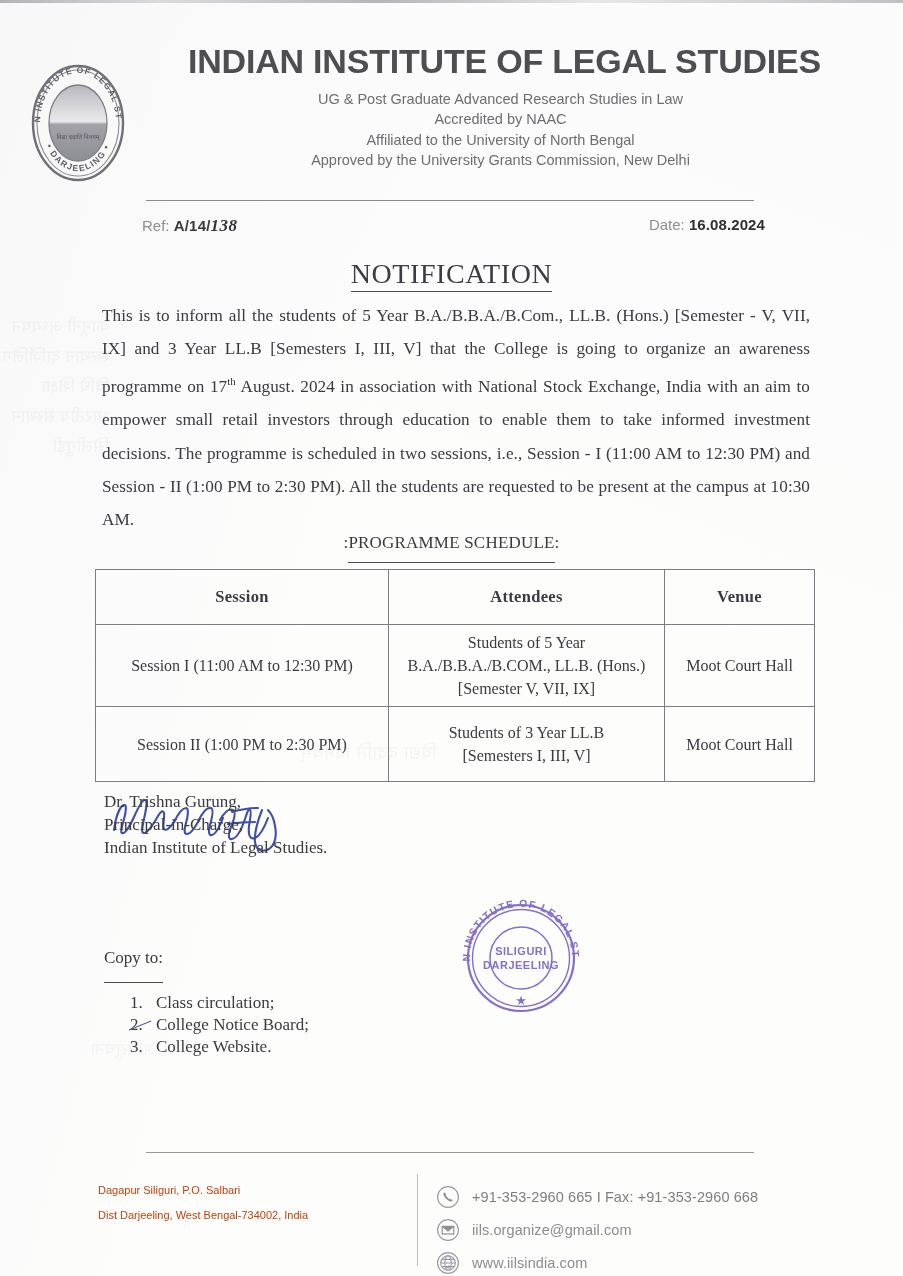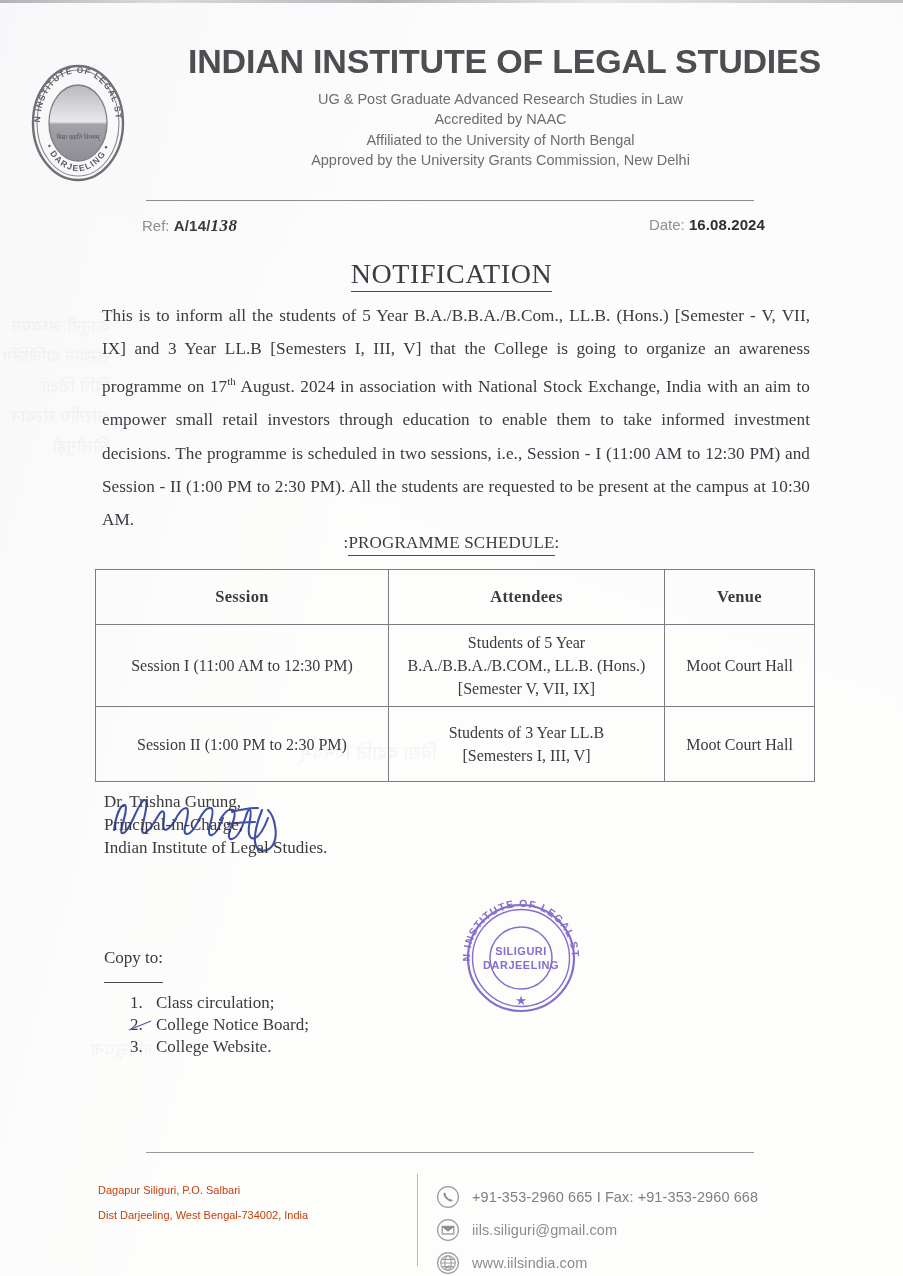--- a/index.html
+++ b/index.html
@@ -190,21 +190,21 @@
   .sched-caption {
     position: absolute;
     left: 0; right: 0;
     top: 533px;
     text-align: center;
     font-family: "Liberation Serif", serif;
     font-size: 17px;
     color: #3a3a42;
     letter-spacing: 0.2px;
   }
-  .sched-caption .u { border-bottom: 1.2px solid #4a4a52; padding-bottom: 3px; }
+  .sched-caption .u { border-bottom: 1.2px solid #4a4a52; padding-bottom: 10px; }
 
   
   .sched-table {
     position: absolute;
     left: 95px;
     top: 569px;
     width: 680px;
     border-collapse: collapse;
     table-layout: fixed;
   }
@@ -545,21 +545,21 @@
 
       <div class="contact-row">
         <span class="cicon">
           <svg viewBox="0 0 24 24" xmlns="http://www.w3.org/2000/svg">
             <circle cx="12" cy="12" r="10.4" fill="none" stroke="#9a9aa3" stroke-width="1.2"></circle>
             <rect x="6.2" y="8.4" width="11.6" height="7.6" fill="none" stroke="#8e8e98" stroke-width="1.2"></rect>
             <path d="M6.2,8.4 L12,12.9 L17.8,8.4" fill="none" stroke="#8e8e98" stroke-width="1.2"></path>
             <path d="M6.2,8.4 L12,12.9 L17.8,8.4 L17.8,8.4 Z" fill="#8e8e98"></path>
           </svg>
         </span>
-        <span class="ctext">iils.siliguri@gmail.com</span>
+        <span class="ctext">iils.organize@gmail.com</span>
       </div>
 
       <div class="contact-row">
         <span class="cicon">
           <svg viewBox="0 0 24 24" xmlns="http://www.w3.org/2000/svg">
             <circle cx="12" cy="12" r="10.4" fill="none" stroke="#9a9aa3" stroke-width="1.2"></circle>
             <circle cx="12" cy="12" r="7.3" fill="none" stroke="#9a9aa3" stroke-width="1.1"></circle>
             <ellipse cx="12" cy="12" rx="3.2" ry="7.3" fill="none" stroke="#9a9aa3" stroke-width="1.1"></ellipse>
             <path d="M4.8,12 L19.2,12 M5.9,8.4 L18.1,8.4 M5.9,15.6 L18.1,15.6" stroke="#9a9aa3" stroke-width="1.1" fill="none"></path>
             <path d="M9.5,17.5 L13.5,13.5 L12.2,17.6 L14.8,16.2" fill="#8e8e98"></path>

